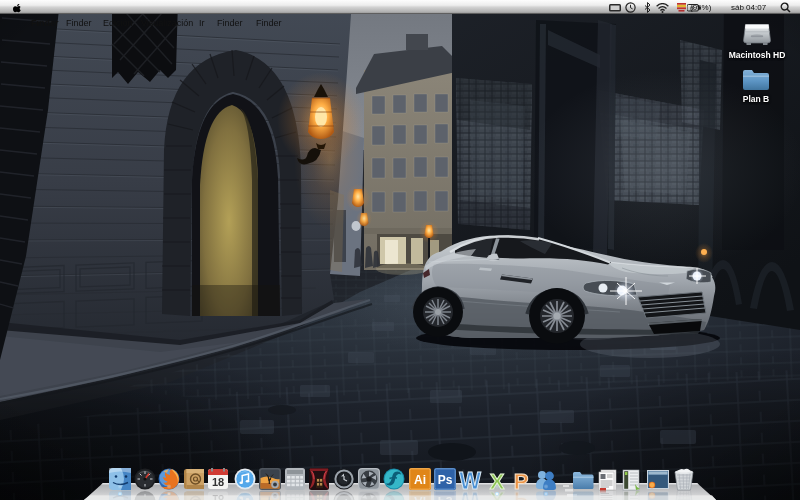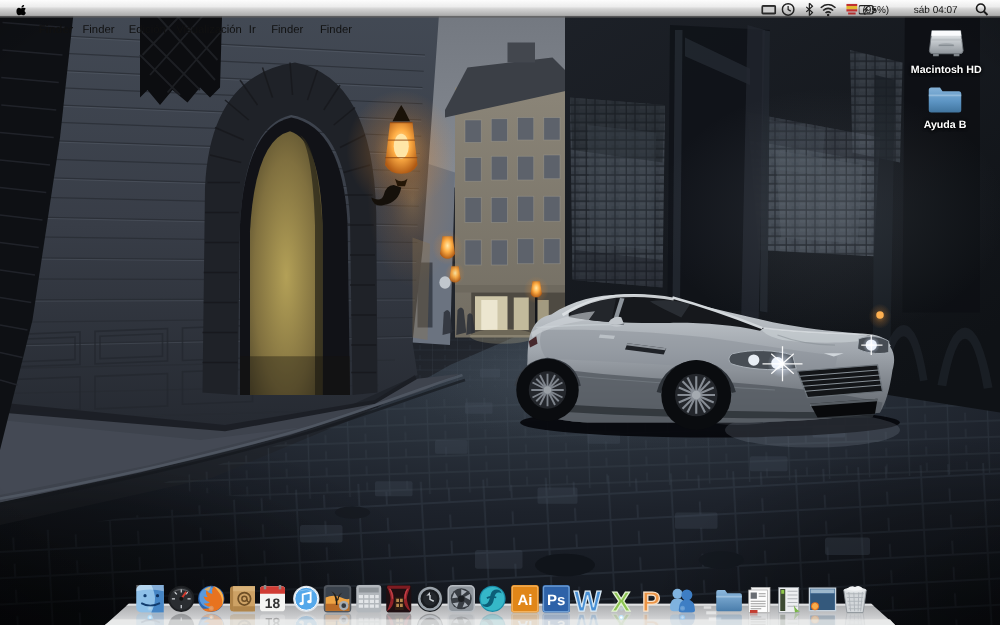--- a/index.html
+++ b/index.html
@@ -465,21 +465,21 @@
  <defs>
  <linearGradient id="fldG" x1="0" y1="0" x2="0" y2="1">
   <stop offset="0" stop-color="#85b2d8"></stop>
           <stop offset=".55" stop-color="#5d95c4"></stop>
           <stop offset="1" stop-color="#41759f"></stop>
  </linearGradient>
  </defs>
  <path d="M2,5 Q2,3 4,3 L11,3 L13,6 L26,6 Q28,6 28,8 L28,21 Q28,23 26,23 L4,23 Q2,23 2,21 Z" fill="url(#fldG)"></path>
  <path d="M2,8.5 L28,8.5 L28,10 L2,10 Z" fill="#9cc0de" opacity=".8"></path>
 </svg>
-<div class="lbl" style="left:716px;top:94px;width:80px">Ayuda B</div>
+<div class="lbl" style="left:716px;top:94px;width:80px">Plan B</div>
 
 <svg id="dock" style="position:absolute;left:0px;top:450px" width="800" height="50" viewBox="0 0 800 50">
 <defs>
 <linearGradient id="shelfG" x1="0" y1="0" x2="0" y2="1">
  <stop offset="0" stop-color="#a9abad"></stop>
           <stop offset=".55" stop-color="#c7c8ca"></stop>
           <stop offset="1" stop-color="#e4e5e6"></stop>
 </linearGradient>
 <linearGradient id="blueIcon" x1="0" y1="0" x2="0" y2="1">
  <stop offset="0" stop-color="#74b1e3"></stop>

